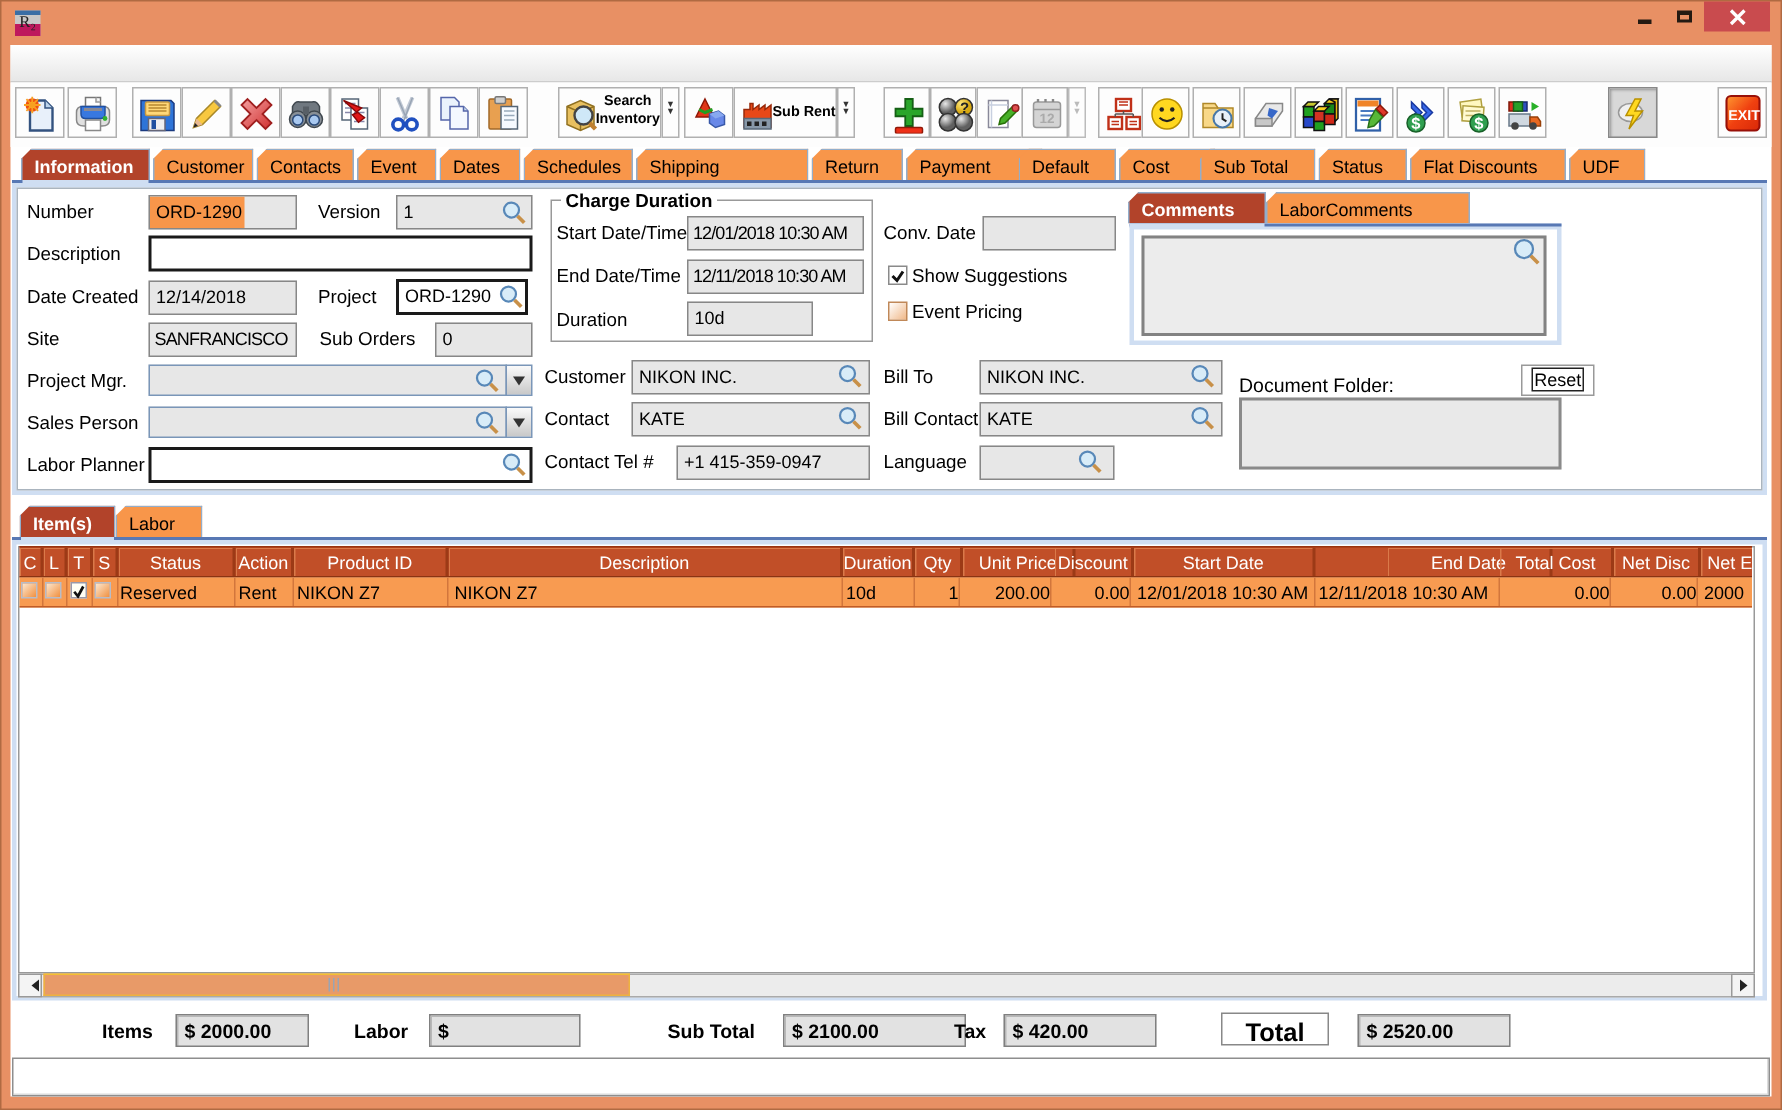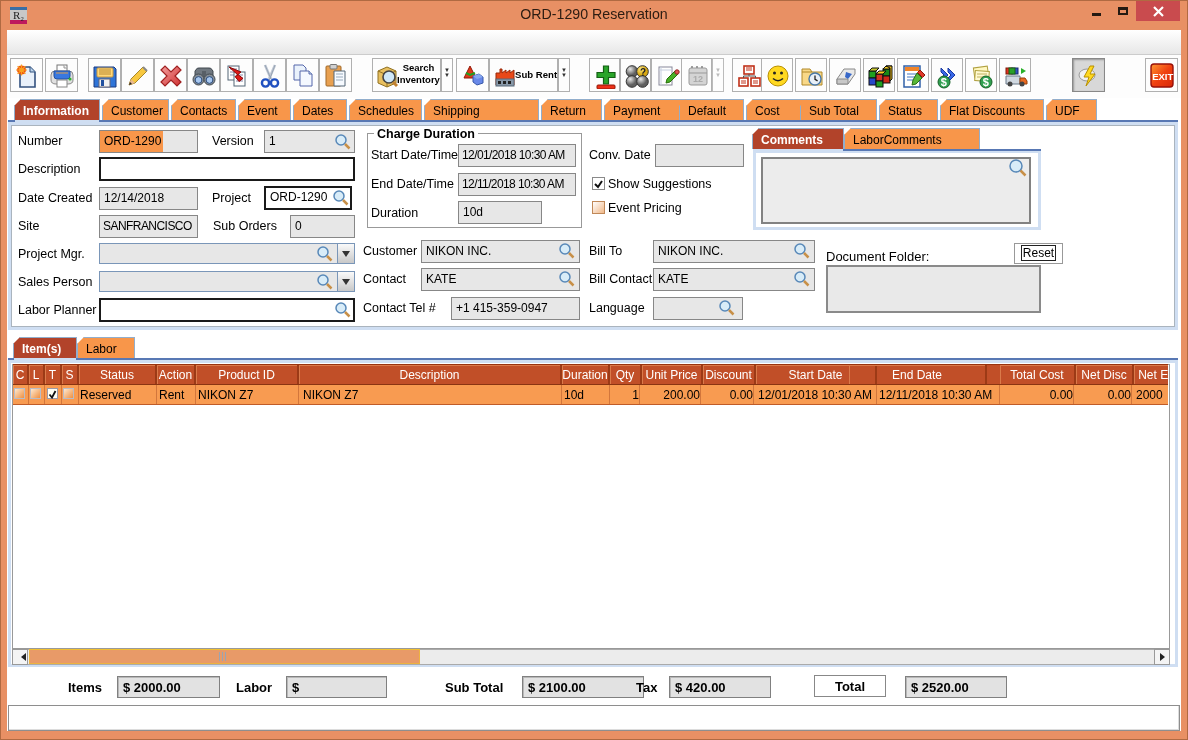--- a/index.html
+++ b/index.html
@@ -20,22 +20,21 @@
 .dd{position:absolute;top:58px;height:34px;width:12px;background:#fdfdfd;border:1px solid #b0b0b0;font-size:6px;color:#333;text-align:center;line-height:5px;padding-top:9px;}
 .mag{position:absolute;}
 .cell{position:absolute;top:0;height:100%;border-right:2px solid #9c3a16;box-shadow:inset 1px 1px 0 #da7a4a;color:#fff;font-size:12px;text-align:center;padding-top:3px;}
 .dcell{position:absolute;top:0;height:100%;color:#000;font-size:12px;padding-top:3px;white-space:nowrap;overflow:hidden;border-right:1px solid #d2763c;}
 .cb{position:absolute;width:13px;height:13px;background:#fff;border:1px solid #8a8a8a;font-size:0;}
 .cb svg{display:block;margin:0.5px auto 0;}
 </style></head>
 <body>
 <div id="win">
 
- <div class="titletxt">ORD-1290 Reservation</div>
- <div class="abs" style="left:10px;top:7px;width:17px;height:17px;background:#c8c8c8;border-top:3px solid #3a6ea5;border-bottom:4px solid #be185d;font-size:11px;font-family:'Liberation Serif',serif;color:#222;text-align:center;line-height:11px;">R₂</div>
+ <div class="abs" style="left:10px;top:7px;width:17px;height:17px;background:#c8c8c8;border-top:3px solid #3a6ea5;border-bottom:8px solid #be185d;font-size:11px;font-family:'Liberation Serif',serif;color:#222;text-align:center;line-height:11px;">R₂</div>
  <div class="abs" style="left:1092px;top:13px;width:9px;height:2.5px;background:#241a12;"></div>
  <div class="abs" style="left:1118px;top:7px;width:10px;height:8px;border:2px solid #241a12;border-top-width:3px;"></div>
  <div class="abs" style="left:1136px;top:1px;width:44px;height:20px;background:#c94b4e;"></div>
  <svg class="abs" style="left:1153px;top:6px;" width="11" height="11">
       <path d="M1 1l9 9M10 1l-9 9" stroke="#fff" stroke-width="2.2"></path>
     </svg>
  <div id="client"></div>
 
  <div class="abs" style="left:7px;top:30px;width:1174px;height:25px;background:linear-gradient(#ffffff,#e7e7e7);border-bottom:1px solid #cccccc;"></div>
 
@@ -482,24 +481,24 @@
   <div class="cell" style="left:0;width:16px;">C</div>
   <div class="cell" style="left:16px;width:16px;">L</div>
   <div class="cell" style="left:32px;width:17px;">T</div>
   <div class="cell" style="left:49px;width:17px;">S</div>
   <div class="cell" style="left:66px;width:78px;">Status</div>
   <div class="cell" style="left:144px;width:39px;">Action</div>
   <div class="cell" style="left:183px;width:103px;">Product ID</div>
   <div class="cell" style="left:286px;width:263px;">Description</div>
   <div class="cell" style="left:549px;width:48px;">Duration</div>
   <div class="cell" style="left:597px;width:32px;">Qty</div>
-  <div class="cell" style="left:629px;width:61px;">Unit Price</div>
+  <div class="cell" style="left:629px;width:75px;">Unit Price</div>
   <div class="cell" style="left:690px;width:53px;">Discount</div>
   <div class="cell" style="left:743px;width:121px;">Start Date</div>
-  <div class="cell" style="left:836px;width:138px;">End Date</div>
+  <div class="cell" style="left:912px;width:110px;">End Date</div>
   <div class="cell" style="left:987px;width:76px;">Total Cost</div>
   <div class="cell" style="left:1063px;width:58px;">Net Disc</div>
   <div class="cell" style="left:1121px;width:47px;">Net Ea</div>
  </div>
 
  <div class="abs" style="left:13px;top:385px;width:1155px;height:20px;background:#f89b51;overflow:hidden;border-bottom:1px solid #c05c28;" id="grow">
       <div class="abs" style="left:15px;top:0;width:1px;height:19px;background:#d2763c;"></div>
       <div class="abs" style="left:31px;top:0;width:1px;height:19px;background:#d2763c;"></div>
       <div class="abs" style="left:48px;top:0;width:1px;height:19px;background:#d2763c;"></div>
       <div class="abs" style="left:65px;top:0;width:1px;height:19px;background:#d2763c;"></div>
@@ -528,24 +527,24 @@
 
  <div class="abs" style="left:12px;top:649px;width:1158px;height:16px;background:#ececec;border:1px solid #aaa;"></div>
  <div class="abs" style="left:12px;top:649px;width:16px;height:16px;background:#f4f4f4;border:1px solid #999;"></div>
  <div class="abs" style="left:17px;top:653px;width:0;height:0;border:4px solid transparent;border-right:5px solid #222;"></div>
  <div class="abs" style="left:1154px;top:649px;width:16px;height:16px;background:#f4f4f4;border:1px solid #999;"></div>
  <div class="abs" style="left:1160px;top:653px;width:0;height:0;border:4px solid transparent;border-left:5px solid #222;"></div>
  <div class="abs" style="left:29px;top:649px;width:391px;height:15px;background:#e89a68;border:1px solid #edb240;border-top-color:#f2c030;"></div>
  <div class="abs" style="left:219px;top:652px;width:1px;height:9px;background:#99a4b4;box-shadow:3px 0 0 #99a4b4,6px 0 0 #99a4b4;"></div>
 
  <div class="blbl" style="left:68px;top:680px;">Items</div>
- <div class="tfld" style="left:117px;top:676px;width:103px;">$ 2000.00</div>
+ <div class="tfld" style="left:117px;top:676px;width:89px;">$ 2000.00</div>
  <div class="blbl" style="left:236px;top:680px;">Labor</div>
  <div class="tfld" style="left:286px;top:676px;width:101px;">$</div>
  <div class="blbl" style="left:445px;top:680px;">Sub Total</div>
  <div class="tfld" style="left:522px;top:676px;width:122px;">$ 2100.00</div>
  <div class="blbl" style="left:636px;top:680px;">Tax</div>
  <div class="tfld" style="left:669px;top:676px;width:102px;">$ 420.00</div>
- <div class="abs" style="left:814px;top:675px;width:72px;height:22px;background:#fff;border:1px solid #888;font-size:13px;font-weight:bold;text-align:center;padding-top:3px;">Total</div>
+ <div class="abs" style="left:814px;top:675px;width:72px;height:22px;background:#fff;border:1px solid #888;font-size:17px;font-weight:bold;text-align:center;padding-top:3px;">Total</div>
  <div class="tfld" style="left:905px;top:676px;width:102px;">$ 2520.00</div>
 
  <div class="abs" style="left:8px;top:705px;width:1172px;height:26px;background:#fff;border:1px solid #8e8e8e;box-shadow:inset -1px -1px 0 #dcdcdc;"></div>
 </div>
 
 </body></html>

